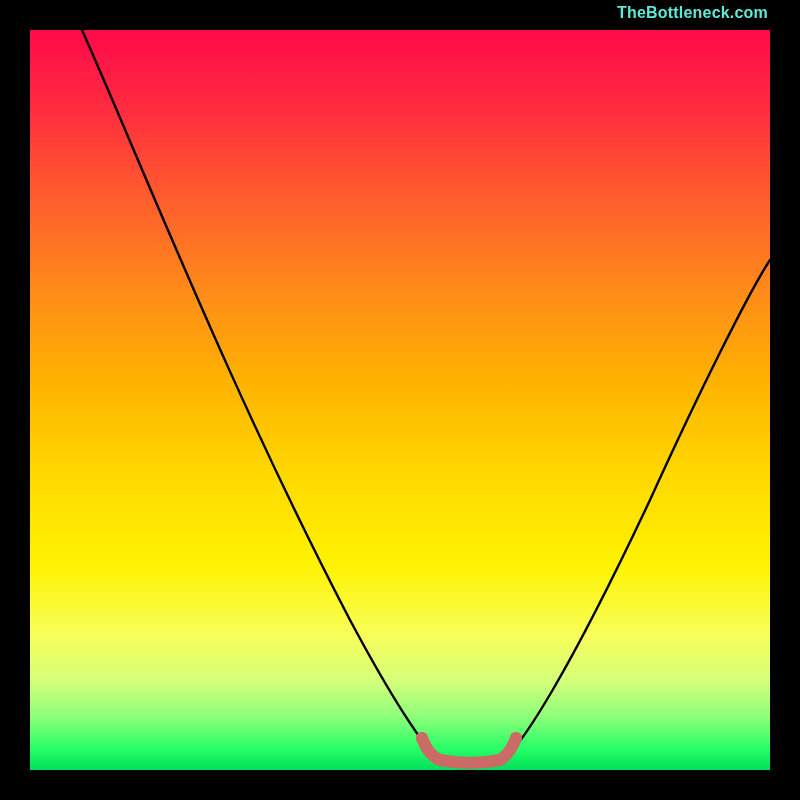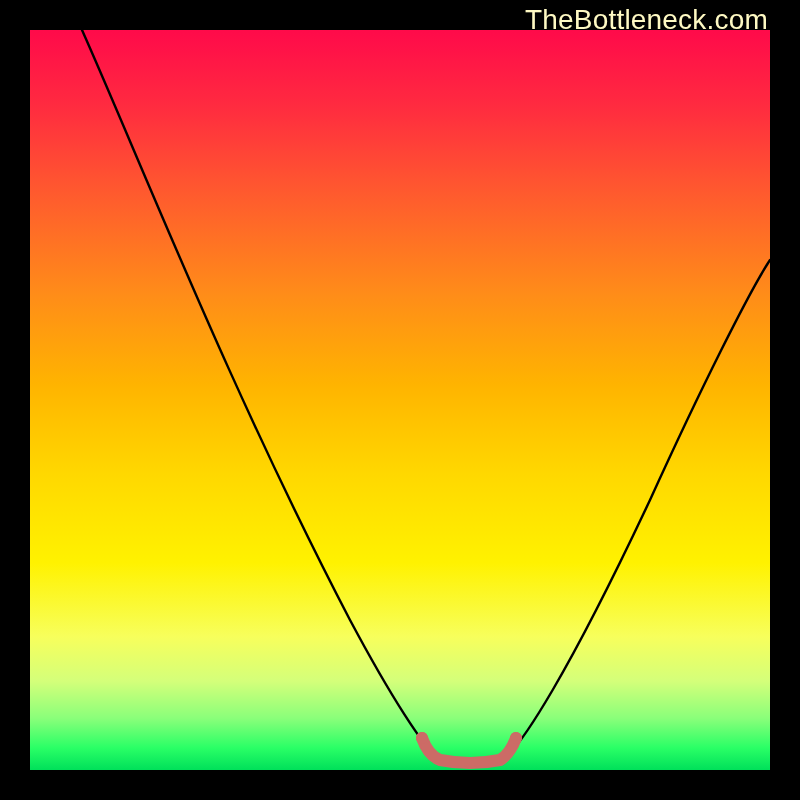--- a/index.html
+++ b/index.html
@@ -43,23 +43,23 @@
   .plot svg {
     position: absolute;
     inset: 0;
     width: 100%;
     height: 100%;
   }
   .watermark {
     position: absolute;
     top: 4px;
     right: 32px;
-    color: #fef9c3;
-    font-size: 28px;
-    font-weight: 400;
+    color: #5eead4;
+    font-size: 16px;
+    font-weight: 700;
     letter-spacing: 0.2px;
     user-select: none;
   }
 </style>
 </head>
 <body>
 
 <div class="frame">
   <div class="plot">
     <svg viewBox="0 0 740 740" preserveAspectRatio="none">

